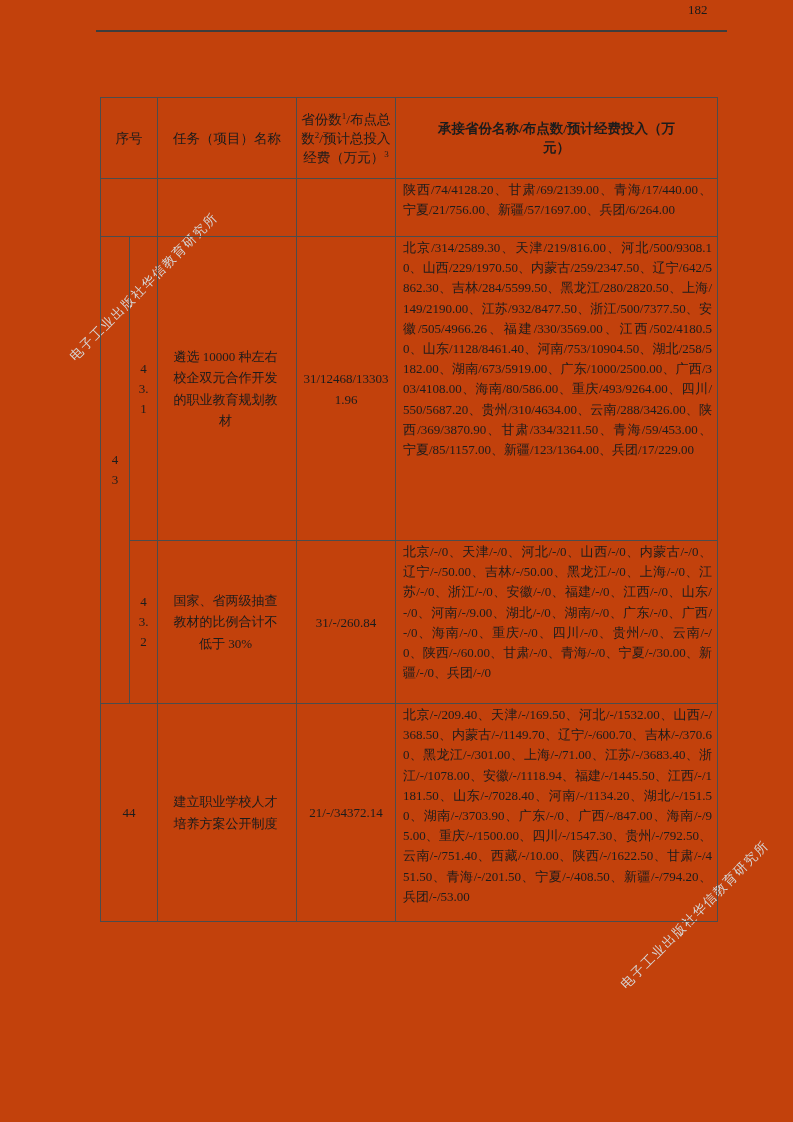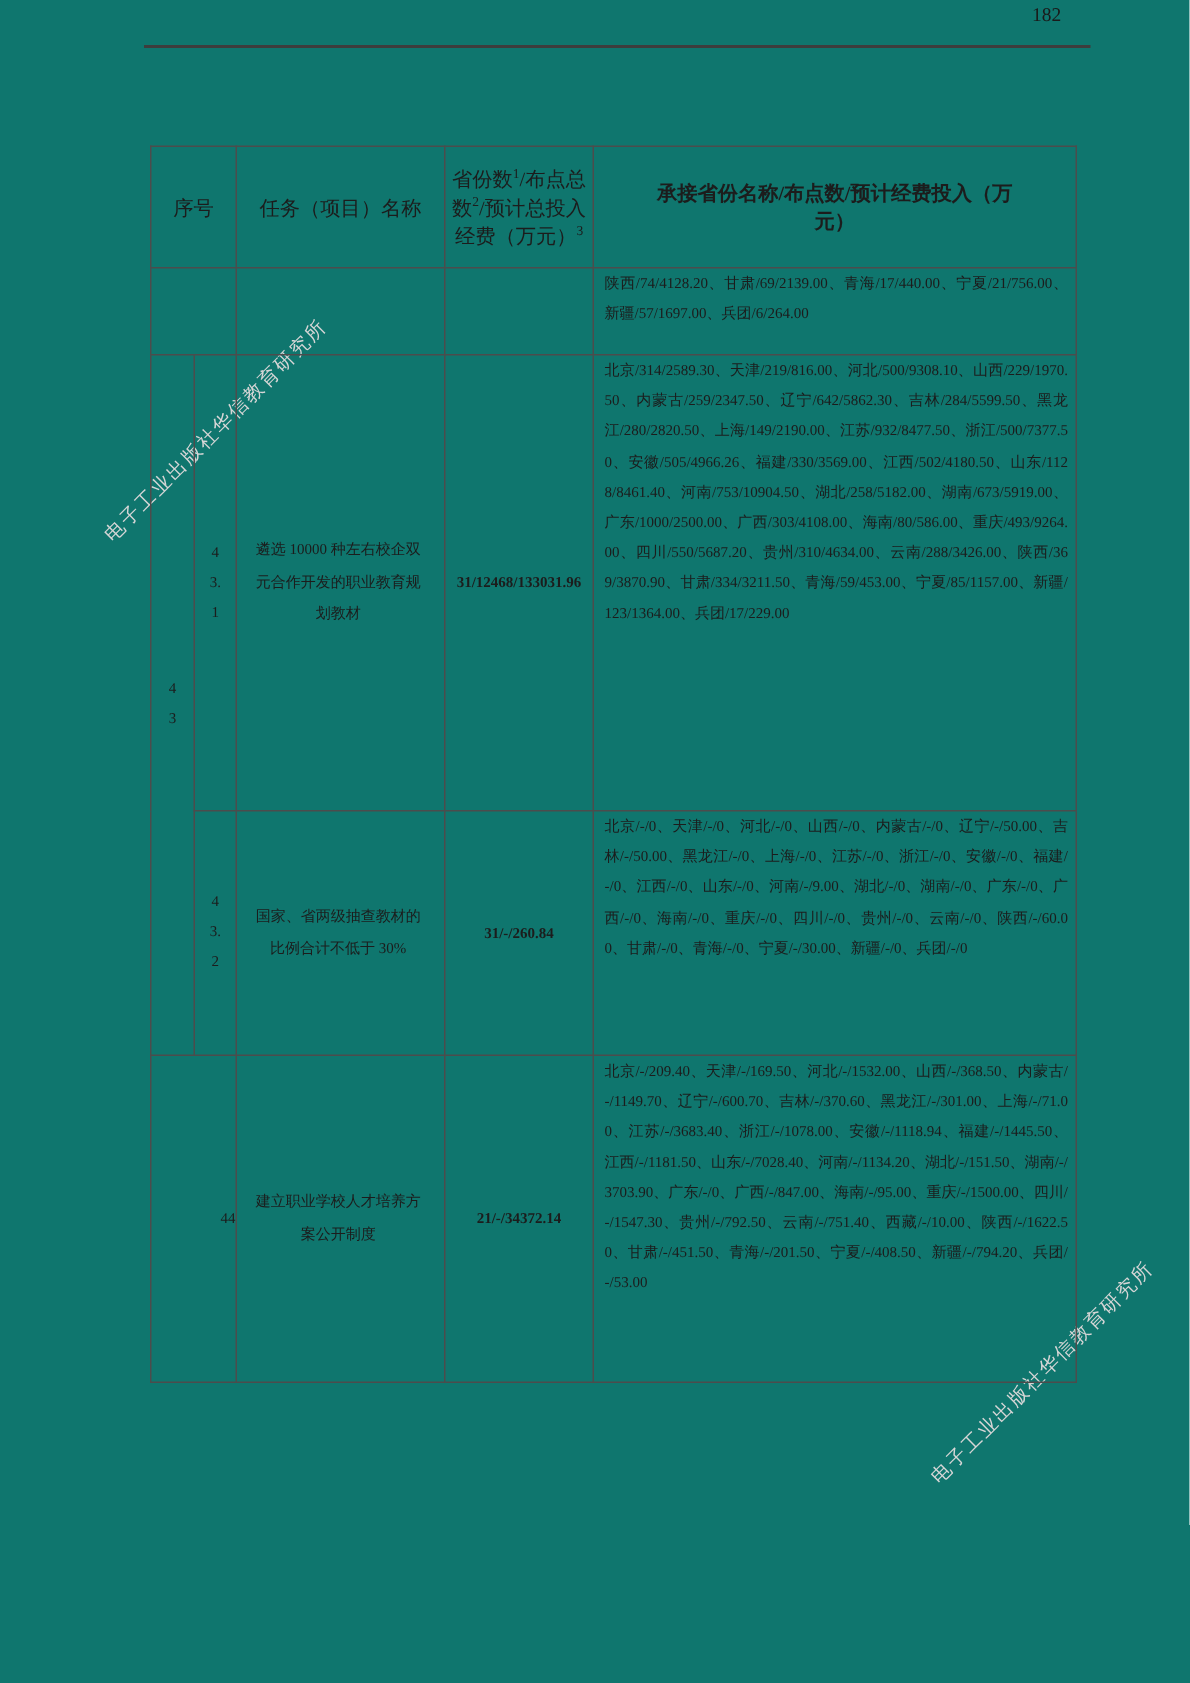--- a/index.html
+++ b/index.html
@@ -1,19 +1,19 @@
 <!DOCTYPE html>
 <html><head>
 <meta charset="utf-8">
 <style>
   html,body { margin:0; padding:0; background:#fff; }
   .page {
     position:relative;
     width:793px; height:1122px;
-    background:#0f766e;
+    background:#c2410c;
     font-family:"Liberation Serif","DejaVu Serif",serif;
     color:#1c1c1c;
     overflow:hidden;
   }
   .page-number {
     position:absolute; top:2px; left:688px;
     font-size:13px; color:#1a1a1a;
   }
   .header-rule {
     position:absolute; left:96px; top:30px;
@@ -40,21 +40,21 @@
   }
   .doc-table col.c1a { width:29px; }
   .doc-table col.c1b { width:28px; }
   .doc-table col.c2  { width:139px; }
   .doc-table col.c3  { width:99px; }
   .doc-table col.c4  { width:322px; }
 
   .doc-table th, .doc-table td {
     border:1px solid #4c4c4c;
     font-weight:normal;
-    font-size:10px;
+    font-size:13px;
     padding:0;
     vertical-align:middle;
     overflow:hidden;
   }
   tr.row-head  { height:81px; }
   tr.row-carry { height:58px; }
   tr.row-431   { height:304px; }
   tr.row-432   { height:163px; }
   tr.row-44    { height:218px; }
 
@@ -65,32 +65,31 @@
     padding:2px 4px;
   }
   th.detail-h { padding:2px 36px;font-weight:bold; }
   th sup { font-size:9px; line-height:0; }
 
   td.serial {
     text-align:center;
     white-space:pre-line;
     line-height:20px;
   }
-  td.serial-h { text-align:right; line-height:20px;margin-left:13px; }
+  td.serial-h { text-align:center; line-height:20px;margin-left:13px; }
   td.task {
     text-align:center;
     line-height:21.5px;
     padding:0 14px 0 11px;
   }
   td.value {
     text-align:center;
     word-break:break-all;
     line-height:21px;
     padding:0 6px;
-    font-weight:bold;
   }
   td.detail {
     text-align:justify;
     word-break:break-all;
     line-height:20.2px;
     padding:1px 5px 0 7px;
     vertical-align:top;
   }
 </style>
 </head>

